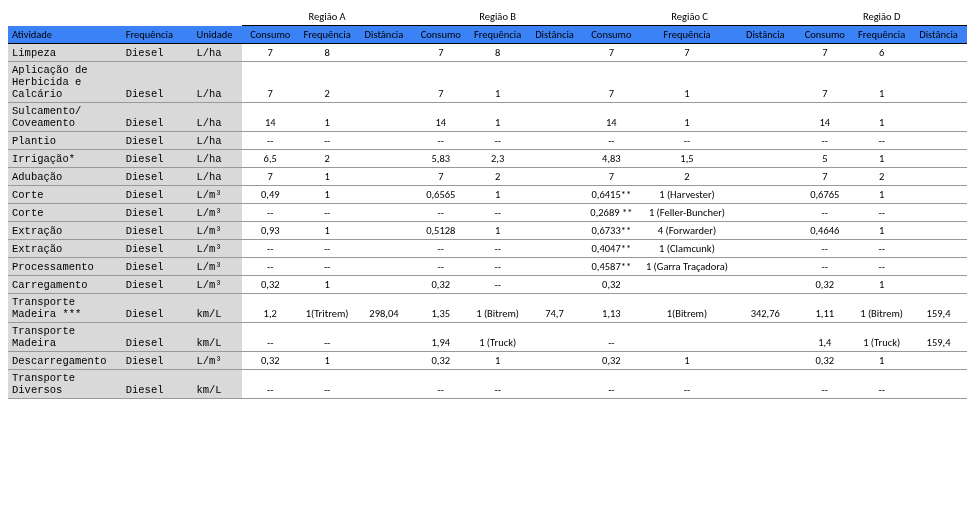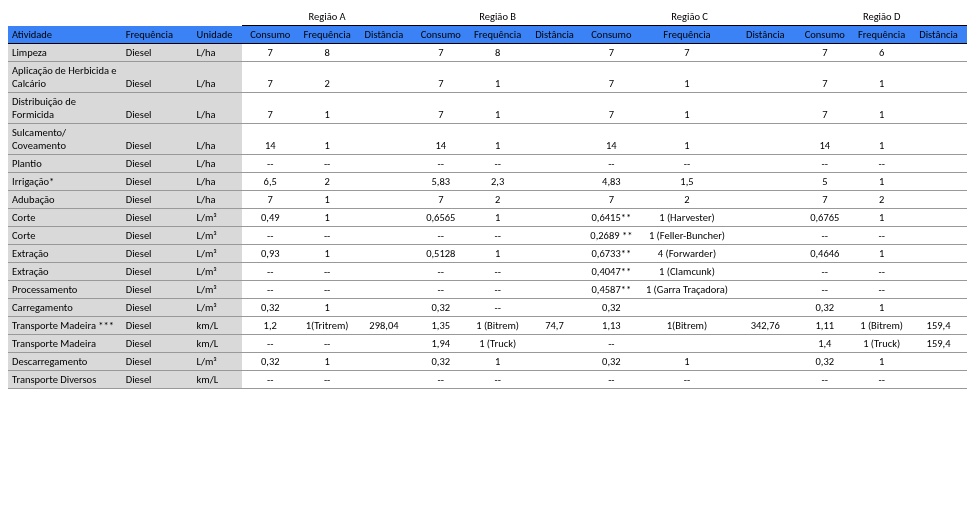--- a/index.html
+++ b/index.html
@@ -37,20 +37,21 @@
     background: #3b82f6;
     text-align: left;
   }
   thead .header-row th.center {
     text-align: center;
     margin-top: 24px;
   }
   tbody td.label {
     background: #d9d9d9;
     text-align: left;
+    font-family: Liberation Mono, monospace;
   }
   .col-activity { width: 106px; }
   .col-fuel { width: 66px; }
   .col-unit { width: 46px; }
   .col-val { width: 53px; }
   .col-freq-c { width: 88px; }
   .col-dist-c { width: 58px; }
 </style>
 </head>
 <body>
@@ -128,37 +129,20 @@
         <td>1</td>
         <td></td>
         <td>7</td>
         <td>1</td>
         <td></td>
         <td>7</td>
         <td>1</td>
         <td></td>
       </tr>
       <tr>
-        <td class="label">Distribuição de Formicida</td>
-        <td class="label">Diesel</td>
-        <td class="label">L/ha</td>
-        <td>7</td>
-        <td>1</td>
-        <td></td>
-        <td>7</td>
-        <td>1</td>
-        <td></td>
-        <td>7</td>
-        <td>1</td>
-        <td></td>
-        <td>7</td>
-        <td>1</td>
-        <td></td>
-      </tr>
-      <tr>
         <td class="label">Sulcamento/ Coveamento</td>
         <td class="label">Diesel</td>
         <td class="label">L/ha</td>
         <td>14</td>
         <td>1</td>
         <td></td>
         <td>14</td>
         <td>1</td>
         <td></td>
         <td>14</td>

